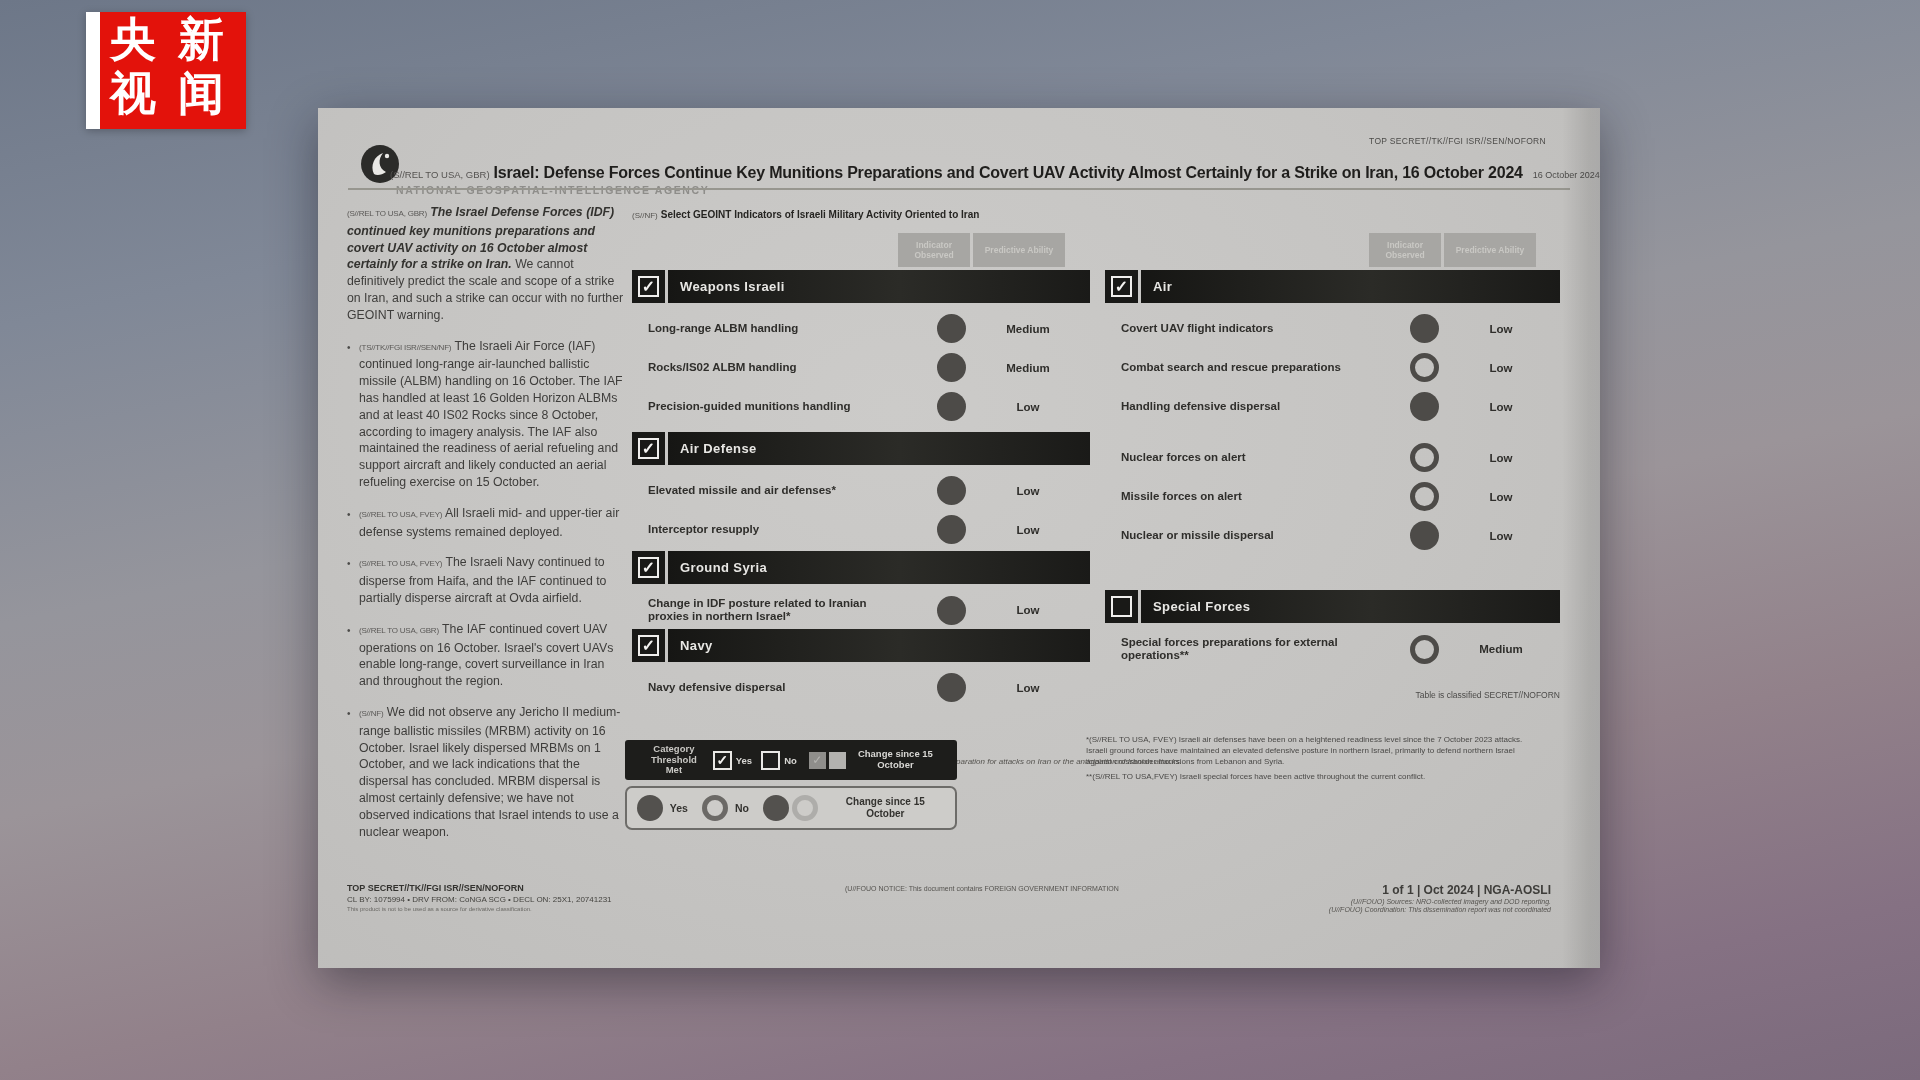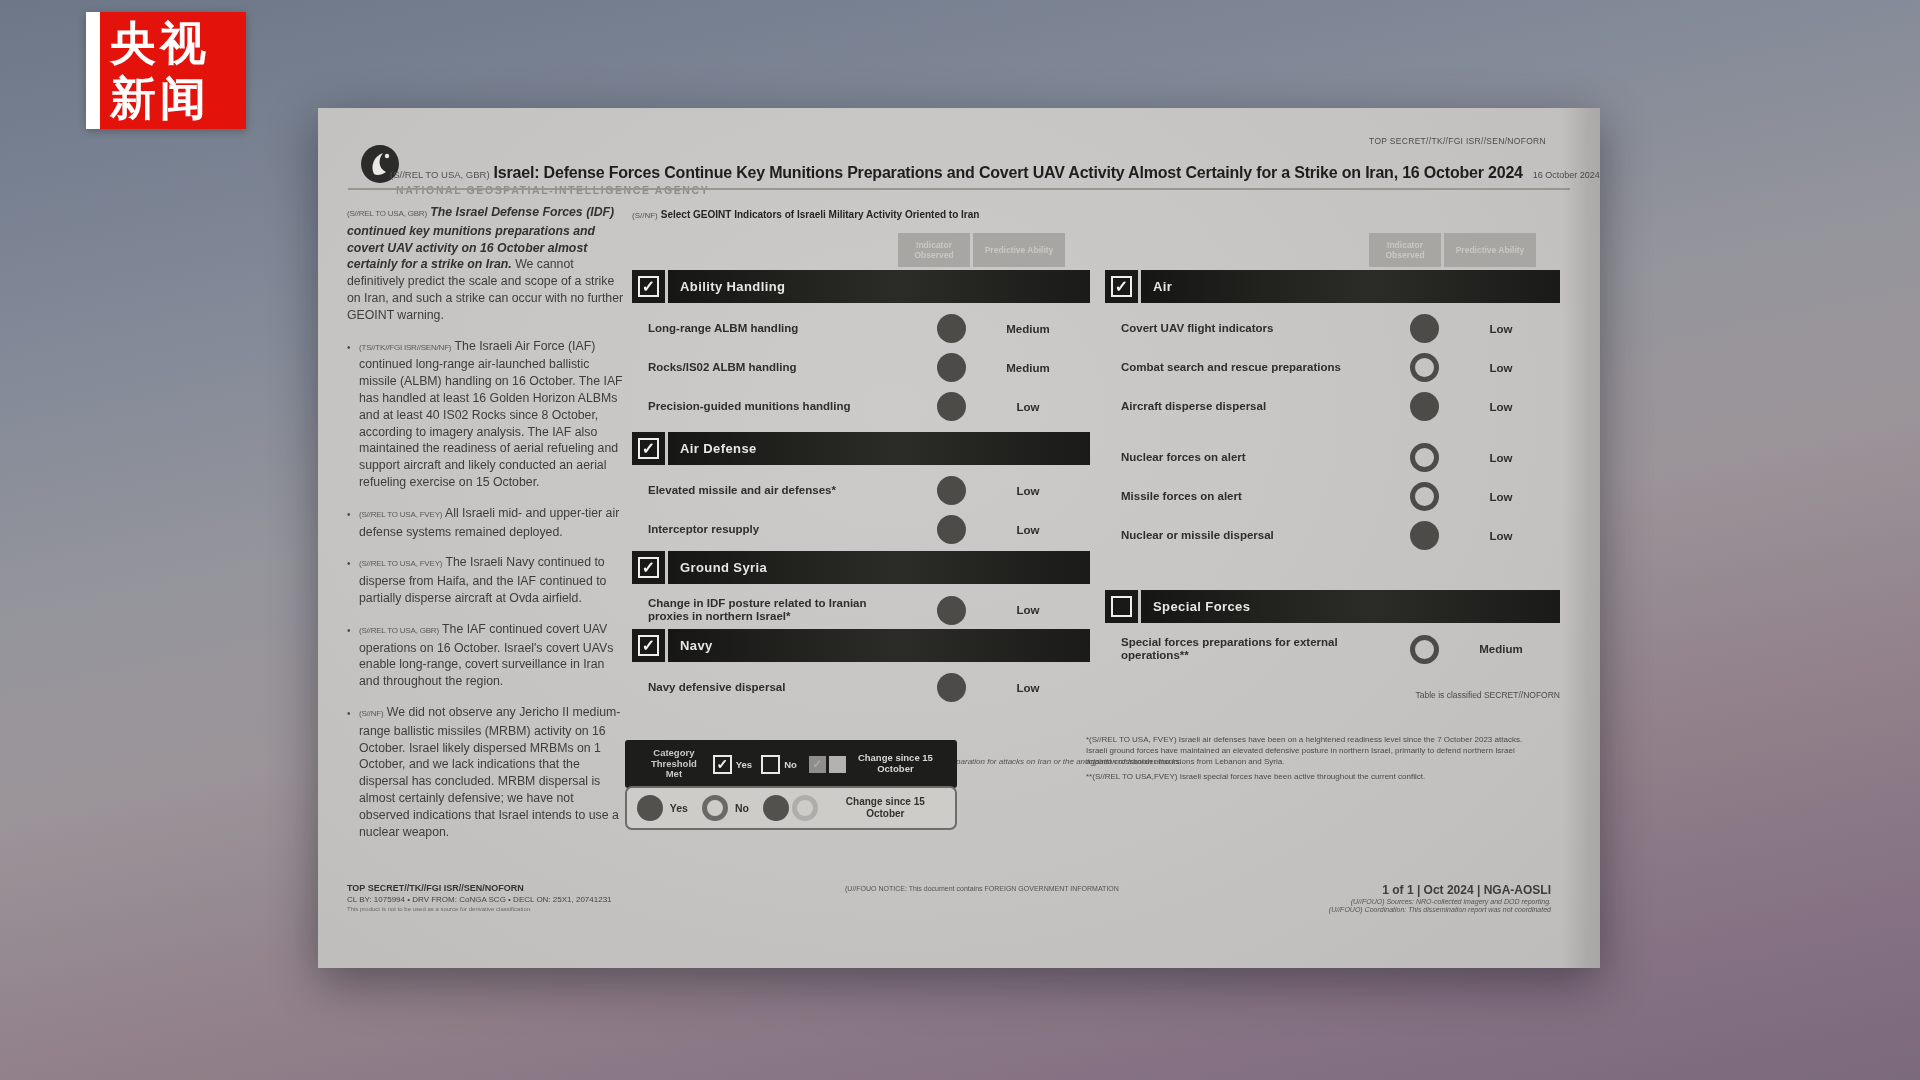--- a/index.html
+++ b/index.html
@@ -4,21 +4,21 @@
 <style>
   html,body{margin:0;padding:0;}
   body{
     width:1920px;height:1080px;overflow:hidden;position:relative;
     font-family:"Liberation Sans",sans-serif;
     background:linear-gradient(168deg,#6d7788 0%,#808897 22%,#95959c 42%,#9b9499 55%,#92818a 72%,#857183 88%,#7b6a7c 100%);
   }
   
   .news-logo{position:absolute;left:86px;top:12px;width:160px;height:117px;display:flex;box-shadow:0 2px 8px rgba(0,0,0,.25);}
   .news-logo .bar{width:14px;background:#ffffff;}
-  .news-logo .red{flex:1;background:#e3120b;color:#fff;display:flex;flex-direction:column;justify-content:center;padding-left:10px;}
+  .news-logo .red{flex:1;background:#e3120b;color:#fff;display:flex;justify-content:center;padding-left:10px;}
   .news-logo .red span{font-size:46px;font-weight:bold;line-height:1.18;letter-spacing:4px;}
   
   .sheet{
     position:absolute;left:318px;top:108px;width:1282px;height:860px;
     background:radial-gradient(ellipse at 45% 35%,#cccbc9 0%,#c5c4c2 55%,#bdbcba 100%);
     box-shadow:0 14px 45px rgba(20,20,30,.45);
     color:#3b3a38;
   }
   .sheet::after{content:"";position:absolute;right:0;top:0;width:38px;height:100%;
     background:linear-gradient(90deg,rgba(0,0,0,0) 0%,rgba(0,0,0,.10) 70%,rgba(90,90,95,.22) 100%);}
@@ -61,21 +61,21 @@
   .irow{position:relative;height:39px;display:flex;align-items:center;}
   .irow.tall{height:40px;}
   .rlabel{position:absolute;left:16px;width:250px;font-size:11.5px;font-weight:bold;color:#2f2e2b;line-height:1.15;}
   .circ{position:absolute;left:305px;width:29px;height:29px;border-radius:50%;box-sizing:border-box;}
   .circ.filled{background:#4d4b48;}
   .circ.open{border:5px solid #4d4b48;background:transparent;}
   .rval{position:absolute;left:352px;width:88px;text-align:center;font-size:11.5px;font-weight:bold;color:#2f2e2b;}
   .tclass{position:absolute;left:0;top:420px;width:100%;text-align:right;font-size:8.5px;color:#4c4b49;padding-right:2px;}
   .chart-note{position:absolute;left:450px;top:613px;font-size:8px;font-style:italic;color:#55534f;margin-top:36px;}
   
-  .leg-black{position:absolute;left:307px;top:632px;width:332px;height:48px;background:#1d1d1b;border-radius:3px;
+  .leg-black{position:absolute;left:307px;top:632px;width:332px;height:40px;background:#1d1d1b;border-radius:3px;
     display:flex;align-items:center;padding:0 19px;box-sizing:border-box;color:#d3d2cf;}
   .leg-black .lth{width:80px;font-size:9.5px;font-weight:bold;line-height:1.15;text-align:center;color:#c9c8c4;}
   .leg-item{display:flex;align-items:center;margin-left:9px;}
   .leg-item .checkbox{border-color:#e9e8e5;width:15px;height:15px;border-width:2.5px;font-size:14px;}
   .leg-item .ltxt{font-size:9.5px;font-weight:bold;margin-left:4px;color:#d8d7d4;}
   .gsq{width:17px;height:17px;margin-left:3px;display:flex;align-items:center;justify-content:center;font-size:12px;}
   .gsq1{background:#8f8e8b;color:#b5b4b1;}
   .gsq2{background:#b3b2af;color:transparent;}
   .leg-black .lchange{font-size:9.5px;font-weight:bold;line-height:1.15;text-align:center;margin-left:7px;color:#d8d7d4;}
   .leg-white{position:absolute;left:307px;top:678px;width:332px;height:44px;background:#cdccc9;
@@ -166,21 +166,21 @@
     <div class="hbox hb1">Indicator Observed</div>
     <div class="hbox hb2">Predictive Ability</div>
   </div>
 
   <div class="itable t-left">
     <div class="sec" style="top:0">
       <div class="sechdr">
         <span class="chk-cell">
             <span class="checkbox">✓</span>
           </span>
-        <span class="secbar">Ability Handling</span>
+        <span class="secbar">Weapons Israeli</span>
       </div>
       <div class="rows">
         <div class="irow">
           <span class="rlabel">Long-range ALBM handling</span>
           <span class="circ filled"></span>
           <span class="rval">Medium</span>
         </div>
         <div class="irow">
           <span class="rlabel">Rocks/IS02 ALBM handling</span>
           <span class="circ filled"></span>
@@ -258,21 +258,21 @@
           <span class="rlabel">Covert UAV flight indicators</span>
           <span class="circ filled"></span>
           <span class="rval">Low</span>
         </div>
         <div class="irow">
           <span class="rlabel">Combat search and rescue preparations</span>
           <span class="circ open"></span>
           <span class="rval">Low</span>
         </div>
         <div class="irow">
-          <span class="rlabel">Aircraft disperse dispersal</span>
+          <span class="rlabel">Handling defensive dispersal</span>
           <span class="circ filled"></span>
           <span class="rval">Low</span>
         </div>
       </div>
     </div>
     <div class="sec" style="top:162px">
       <div class="rows">
         <div class="irow">
           <span class="rlabel">Nuclear forces on alert</span>
           <span class="circ open"></span>

